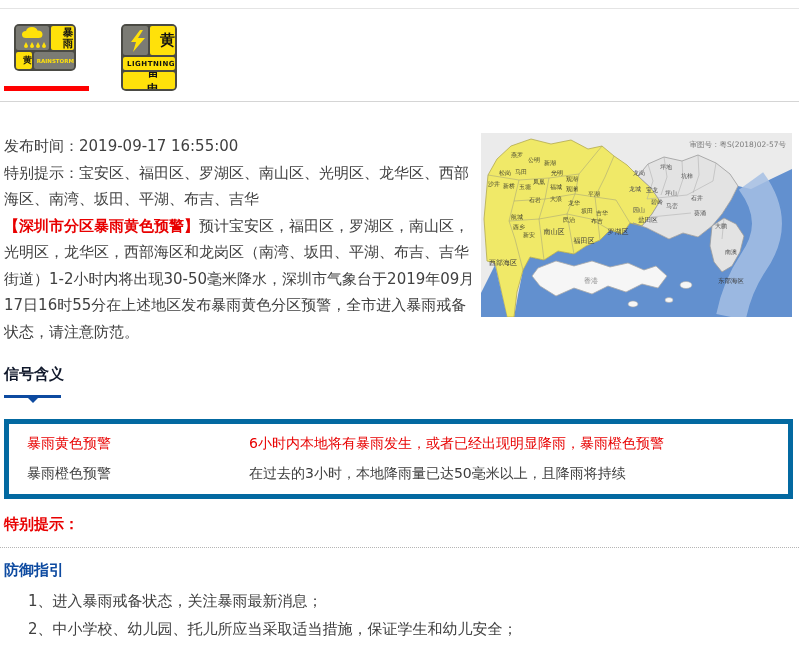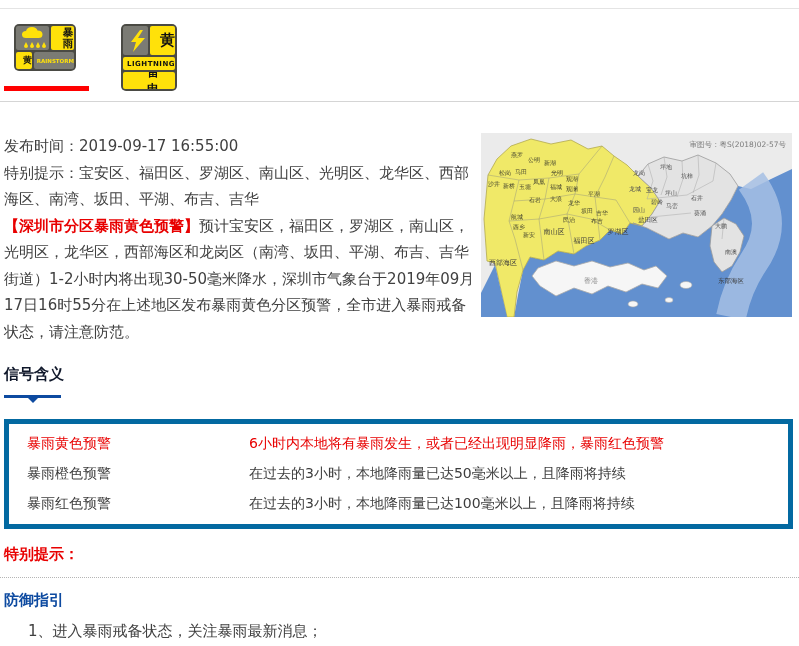--- a/index.html
+++ b/index.html
@@ -212,29 +212,25 @@
       </svg>
     </div>
   </div>
 
   <div class="signal-section">
     <div class="section-heading">信号含义</div>
     <div class="heading-rule"></div>
     <div class="sig-table">
       <div class="sig-row hl">
         <div class="sig-name">暴雨黄色预警</div>
-        <div class="sig-desc">6小时内本地将有暴雨发生，或者已经出现明显降雨，暴雨红色预警</div>
+        <div class="sig-desc">6小时内本地将有暴雨发生，或者已经出现明显降雨，暴雨橙色预警</div>
       </div>
       <div class="sig-row">
         <div class="sig-name">暴雨橙色预警</div>
         <div class="sig-desc">在过去的3小时，本地降雨量已达50毫米以上，且降雨将持续</div>
-      </div>
-      <div class="sig-row">
-        <div class="sig-name">暴雨红色预警</div>
-        <div class="sig-desc">在过去的3小时，本地降雨量已达100毫米以上，且降雨将持续</div>
       </div>
     </div>
   </div>
 
   <div class="notice-heading">特别提示：</div>
   <div class="dotted-rule"></div>
 
   <div class="guide-heading">防御指引</div>
   <div class="guide-list">
     <div class="guide-item">1、进入暴雨戒备状态，关注暴雨最新消息；</div>

